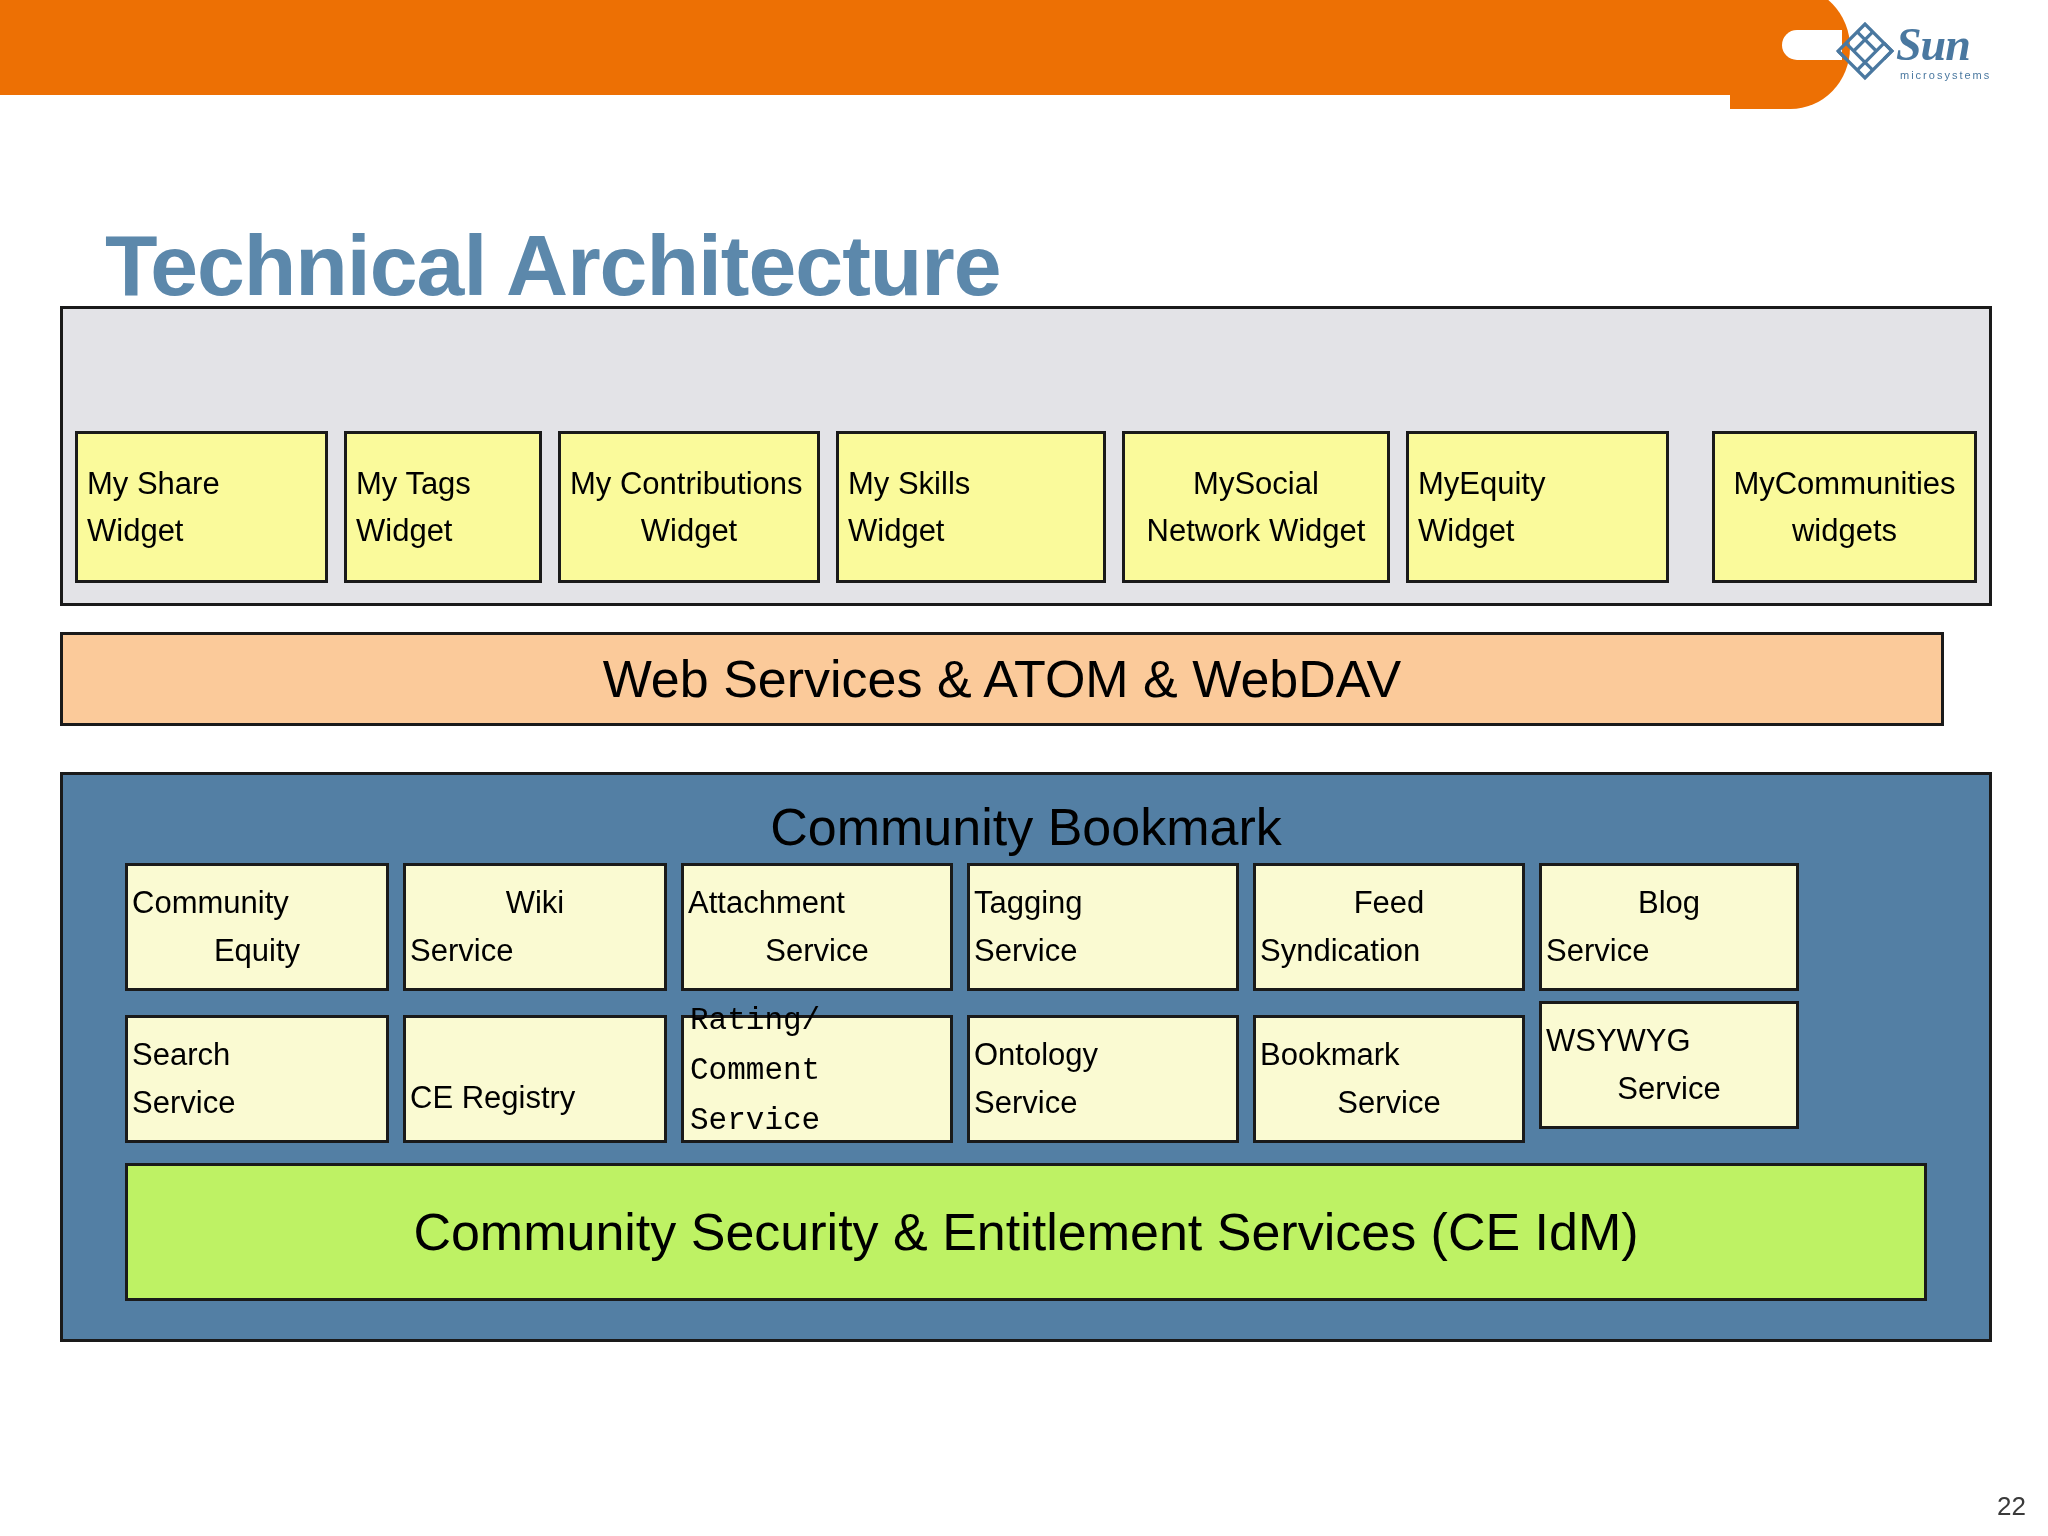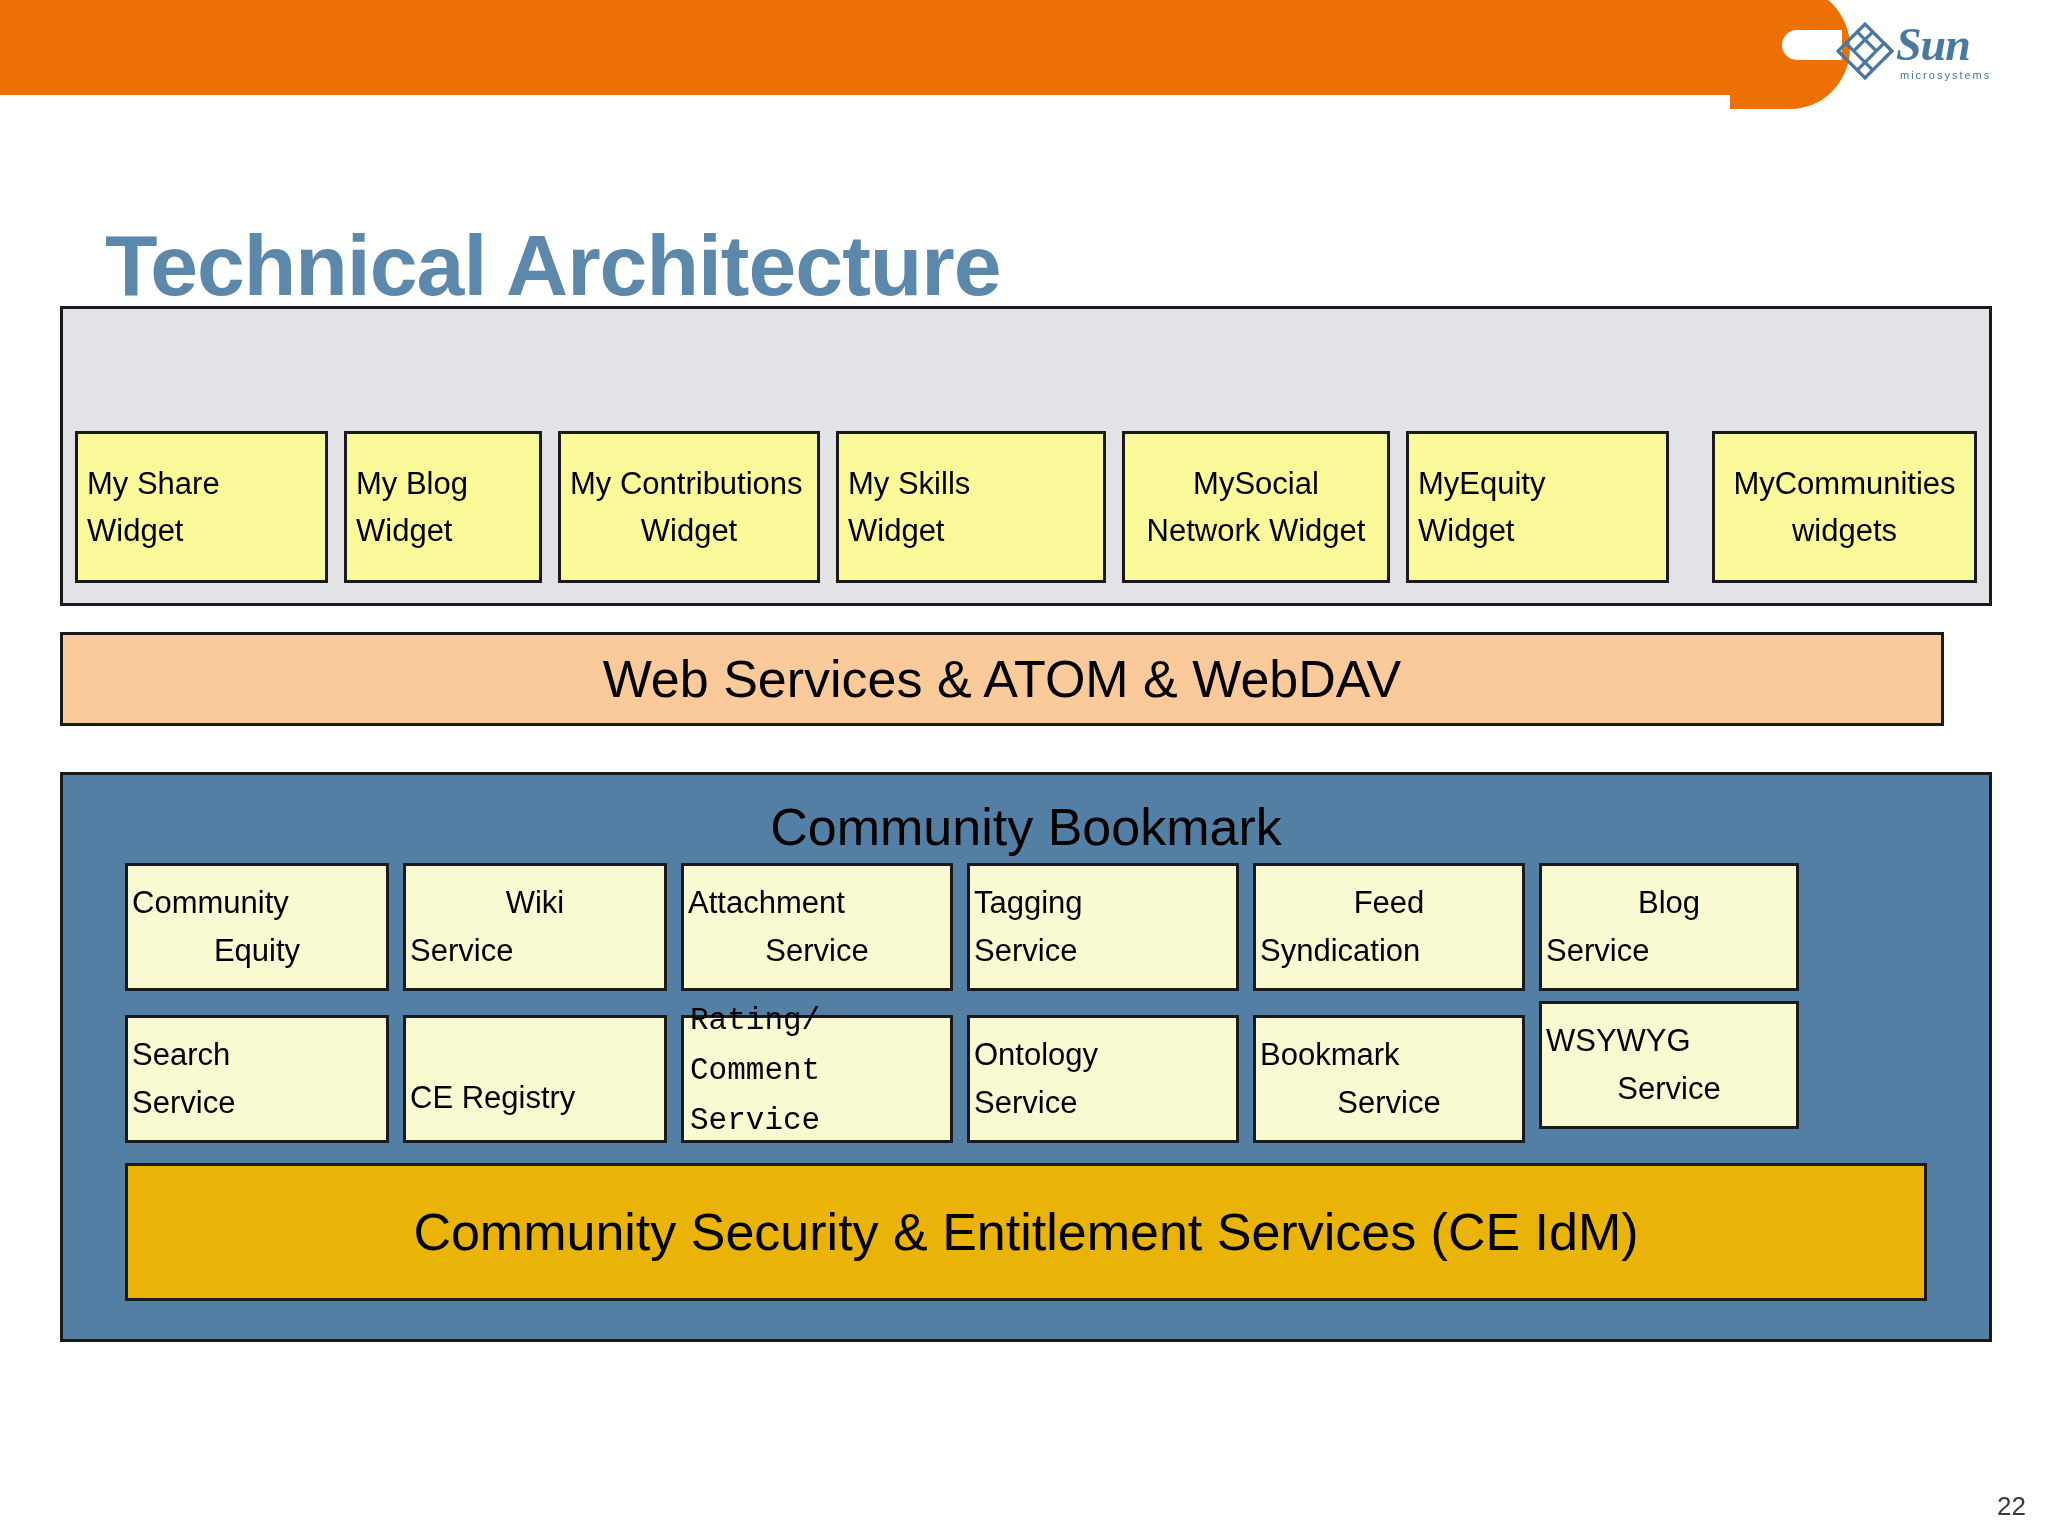--- a/index.html
+++ b/index.html
@@ -228,21 +228,21 @@
   }
   .svc-box.raised { margin-top: -14px; height: 128px; }
 
   
   #security-band {
     position: absolute;
     left: 62px;
     right: 62px;
     top: 388px;
     height: 138px;
-    background: #eab308;
+    background: #bef264;
     border: 3px solid #1a1a1a;
     box-sizing: border-box;
     display: flex;
     align-items: center;
     justify-content: center;
   }
   #security-title {
     font-size: 52px;
     white-space: nowrap;
   }
@@ -281,21 +281,21 @@
 
 <h1 id="page-title">Technical Architecture</h1>
 
 <div id="ces-layer">
   <div id="ces-widget-row">
     <div class="widget-box lft" style="flex:0 0 253px">
       <span class="ln-a">My Share</span>
       <span class="ln-b">Widget</span>
     </div>
     <div class="widget-box lft" style="flex:0 0 198px">
-      <span class="ln-a">My Blog</span>
+      <span class="ln-a">My Tags</span>
       <span class="ln-b">Widget</span>
     </div>
     <div class="widget-box" style="flex:0 0 262px">
       <span class="ln-a">My Contributions</span>
       <span class="ln-b">Widget</span>
     </div>
     <div class="widget-box lft" style="flex:0 0 270px">
       <span class="ln-a">My Skills</span>
       <span class="ln-b">Widget</span>
     </div>

